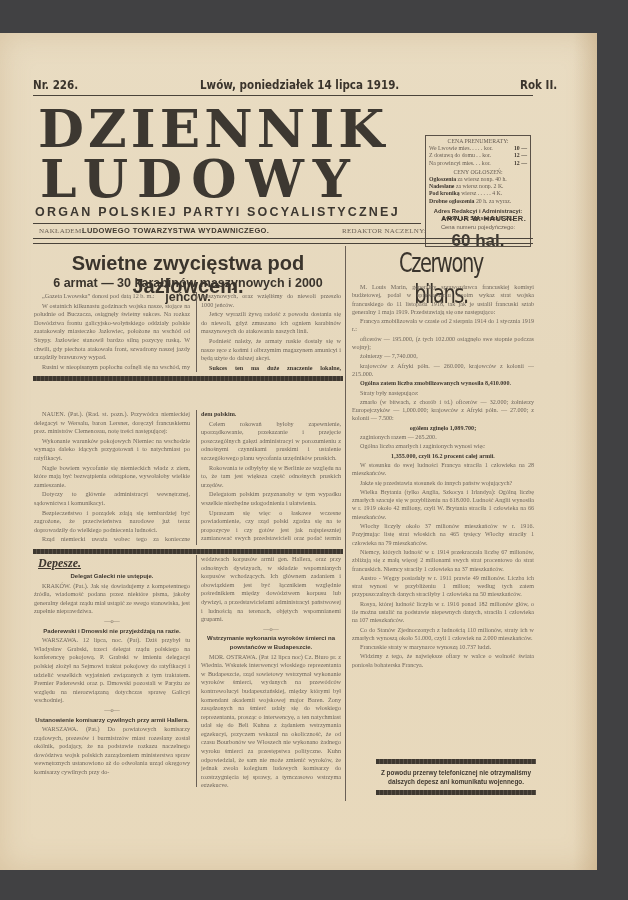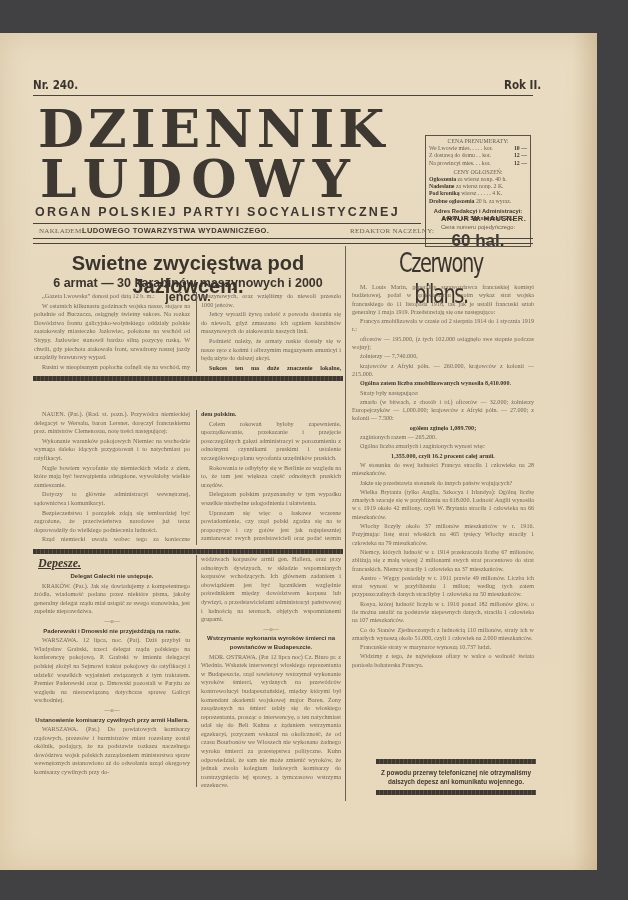--- a/index.html
+++ b/index.html
@@ -31,22 +31,23 @@
   .head1{font-family:"Liberation Sans",sans-serif;font-weight:bold;color:#3a342c;text-align:center;}
   .vsep{position:absolute;width:1px;background:#6a6056;}
   .center{text-align:center;text-indent:0 !important;}
   .bold{font-weight:bold;color:#3f3830;}
 </style>
 </head>
 <body>
 
 <div class="page">
 
-  <div class="abs topline cond" style="left:33px;">Nr. 240.</div>
-  <div class="abs topline cond" style="left:504px;">Rok II.</div>
+  <div class="abs topline cond" style="left:33px;">Nr. 226.</div>
+  <div class="abs topline cond" style="left:200px;">Lwów, poniedziałek 14 lipca 1919.</div>
+  <div class="abs topline cond" style="left:520px;">Rok II.</div>
   <div class="rule" style="left:33px;top:62px;width:500px;height:1px;"></div>
 
   <div class="abs title" style="left:38px;top:70px;font-size:52px;transform:scaleX(1.02);">DZIENNIK</div>
   <div class="abs subtitle sans" style="left:35px;top:172px;">ORGAN POLSKIEJ PARTYI SOCYALISTYCZNEJ</div>
   <div class="abs title" style="left:40px;top:120px;font-size:52px;letter-spacing:9px;">LUDOWY</div>
   <div class="rule" style="left:33px;top:190px;width:388px;height:1px;"></div>
 
   <div class="box">
     <div>CENA PRENUMERATY:</div>
     <div class="row">
@@ -75,21 +76,21 @@
         <span><span class="b">Drobne ogłoszenia</span> <span>20 h. za wyraz.</span></span>
       </div>
     <div class="b sans" style="margin-top:3px;">Adres Redakcyi i Administracyi:</div>
     <div class="b sans">Lwów, ul. Sykstuska l. 21.</div>
     <div class="sans" style="margin-top:2px;">Cena numeru pojedyńczego:</div>
     <div class="big">60 hal.</div>
   </div>
 
   <div class="abs small" style="left:39px;top:194px;">NAKŁADEM:</div>
   <div class="abs sans" style="left:82px;top:193px;font-size:7.5px;font-weight:bold;letter-spacing:.4px;color:#3f3830;">LUDOWEGO TOWARZYSTWA WYDAWNICZEGO.</div>
-  <div class="abs small" style="left:350px;top:194px;text-align:center;">REDAKTOR NACZELNY:</div>
+  <div class="abs small" style="left:342px;top:194px;text-align:center;">REDAKTOR NACZELNY:</div>
   <div class="abs sans" style="left:441px;top:181px;font-size:7.5px;font-weight:bold;letter-spacing:.4px;color:#3f3830;">ARTUR W. HAUSNER.</div>
   <div class="dbl" style="left:33px;top:205px;width:500px;"></div>
 
   <div class="vsep" style="left:345px;top:213px;height:555px;"></div>
 
   <div class="abs head1" style="left:33px;top:219px;width:310px;font-size:20px;">Swietne zwycięstwa pod Jazłowcem.</div>
   <div class="abs head1" style="left:33px;top:243px;width:310px;font-size:12.5px;">6 armat — 30 karabinów maszynowych i 2000 jeńców.</div>
   <div class="col" style="left:34px;top:259px;width:156px;height:80px;">
     <p>„Gazeta Lwowska” donosi pod datą 12 b. m.:</p>
     <p>W ostatnich kilkunastu godzinach wojska nasze, stojące na południe od Buczacza, osiągnęły świetny sukces. Na rozkaz Dowództwa frontu galicyjsko-wołyńskiego oddziały polskie zaatakowały miasteczko Jazłowiec, położone na wschód od Strypy. Jazłowiec stanowił bardzo silną pozycyę ruską. W chwili, gdy piechota atakowała front, szwadrony naszej jazdy urządziły brawurowy wypad.</p>

